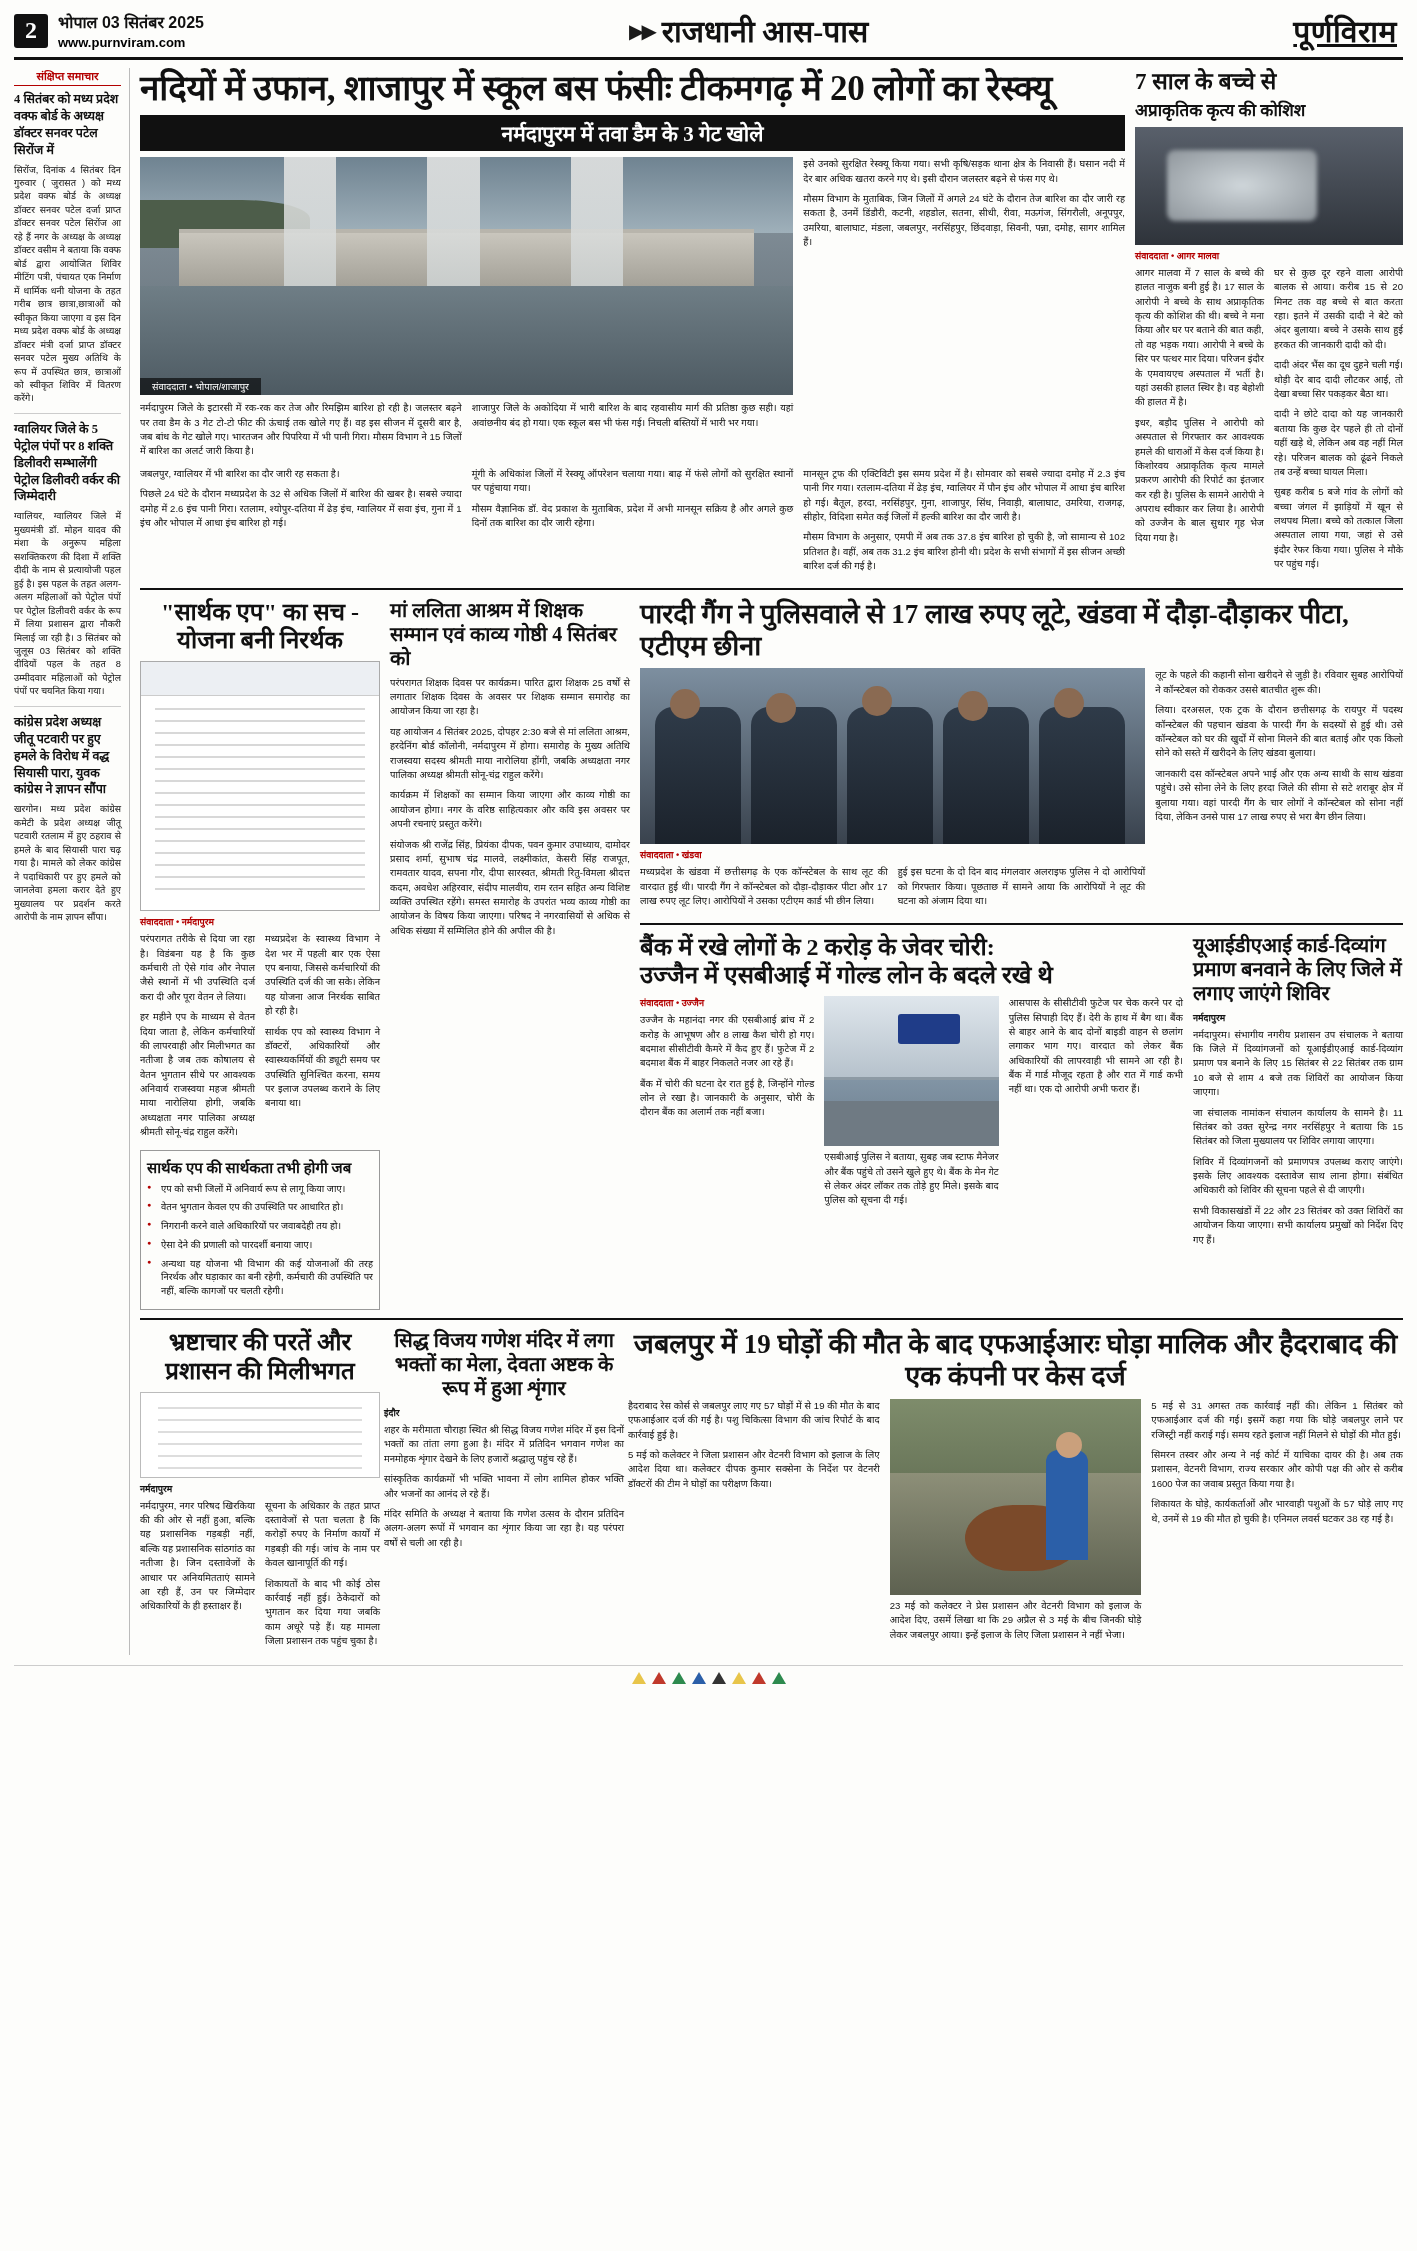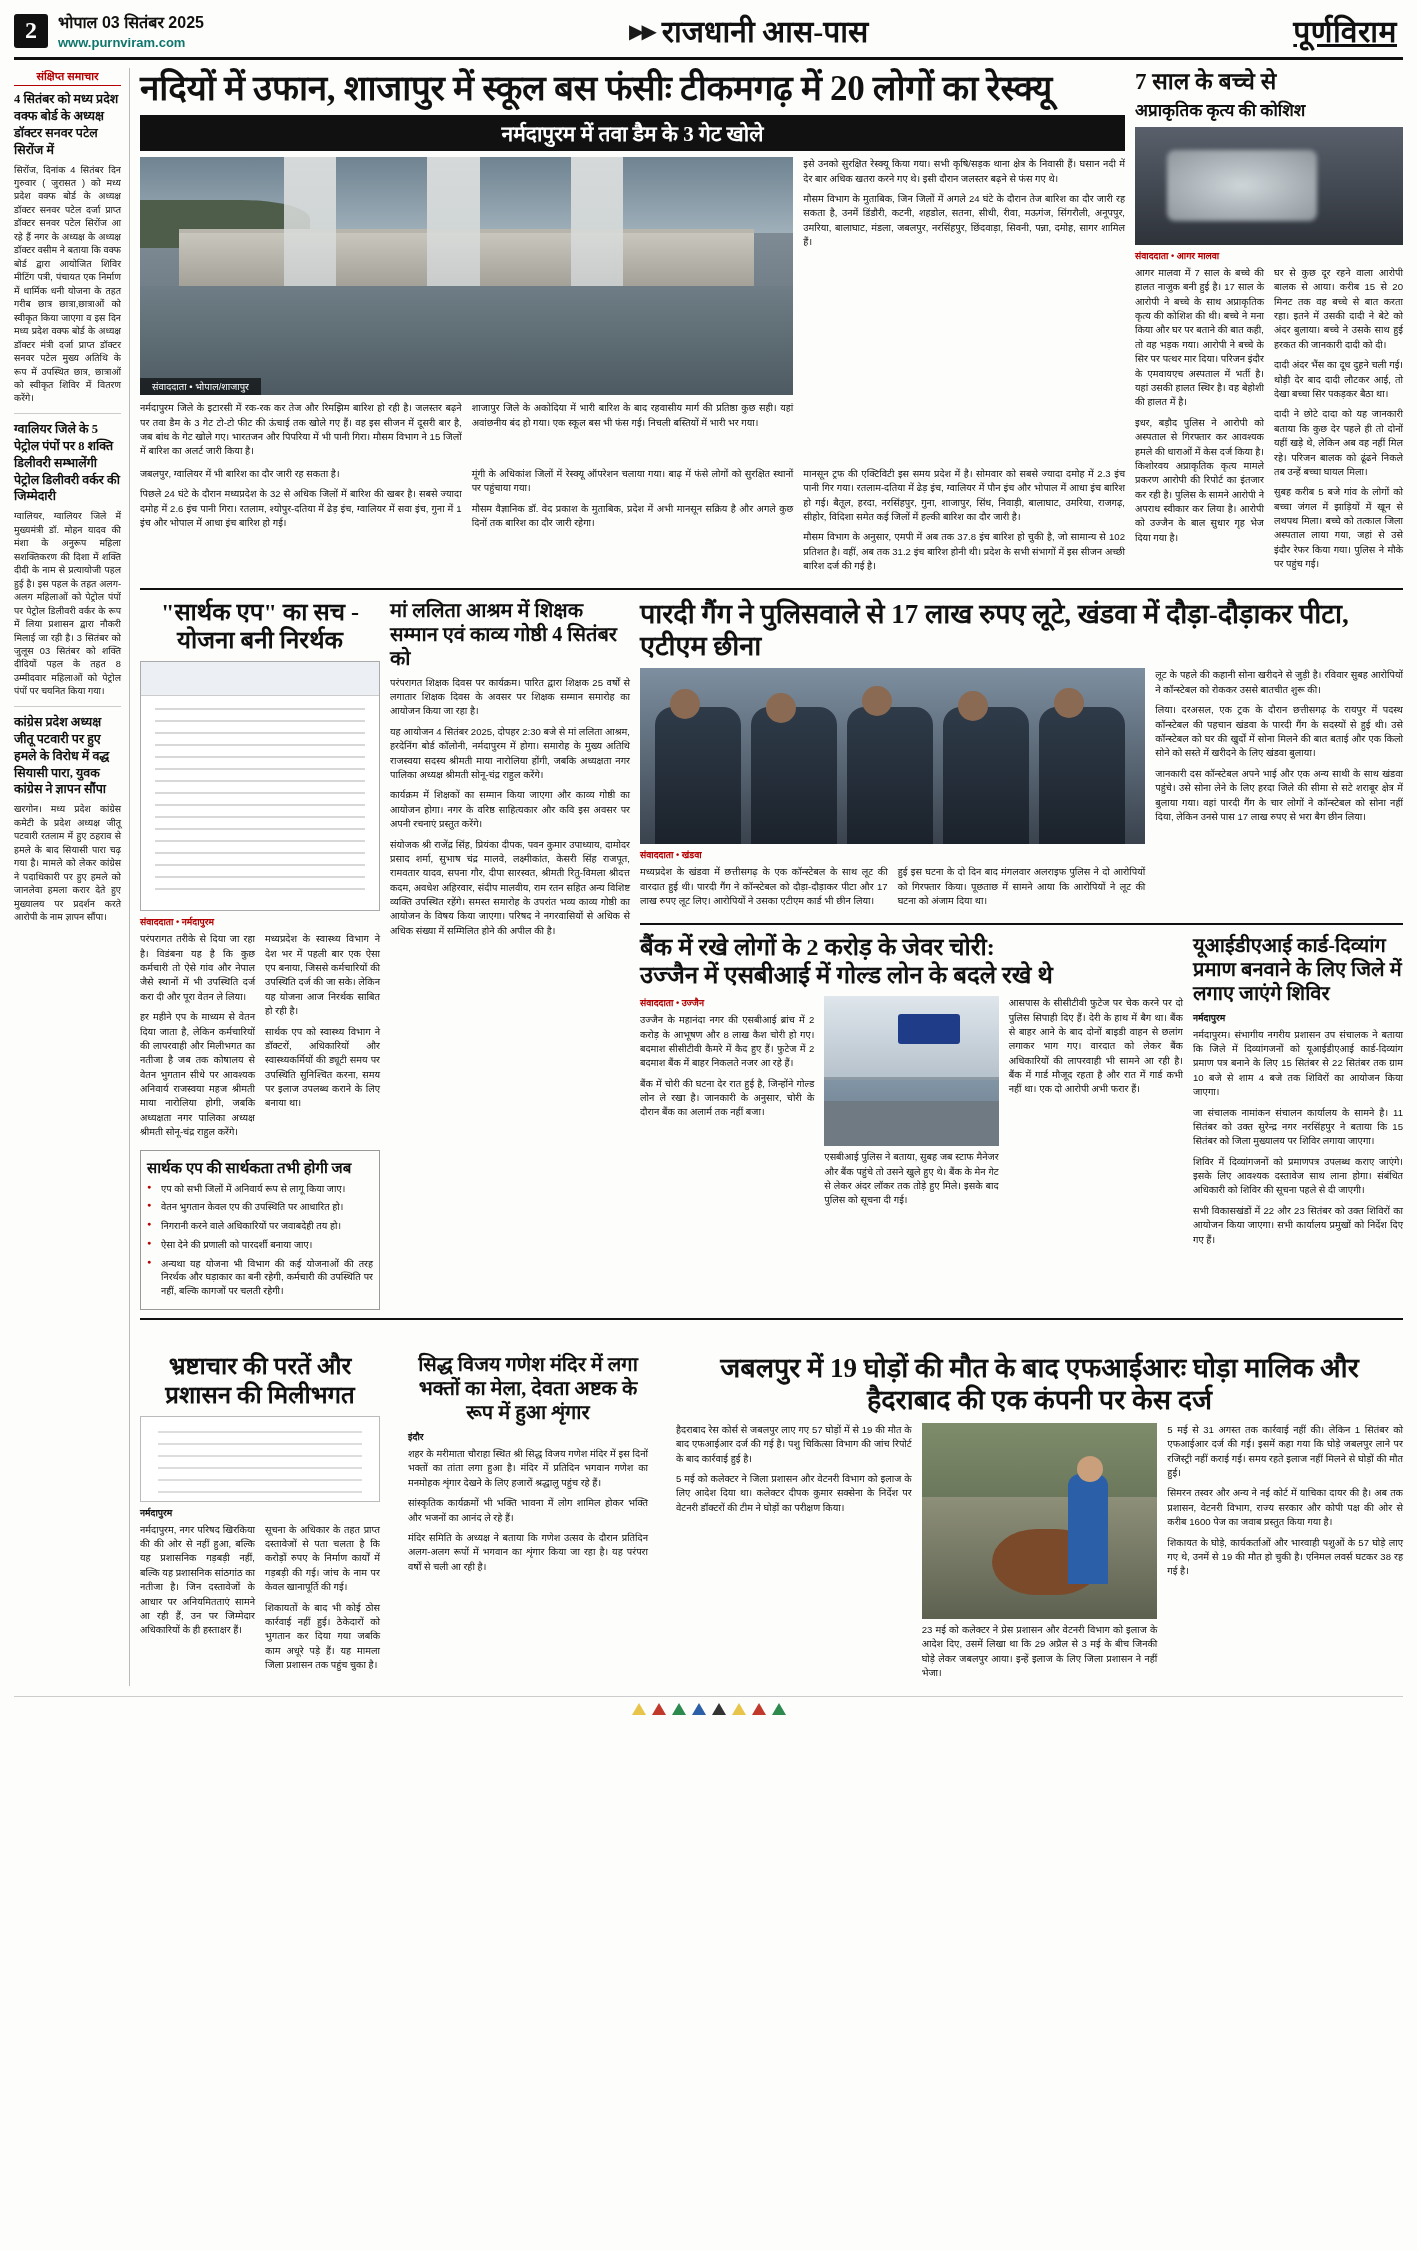--- a/index.html
+++ b/index.html
@@ -33,21 +33,21 @@
     display:flex; align-items:center; justify-content:center;
     border-radius: 3px;
     font-family: "Liberation Serif", serif;
   }
   .mh-left { display:flex; flex-direction:column; gap:2px; }
   .mh-date {
     font-size: 16px; font-weight: bold;
     font-family: "Liberation Sans", sans-serif;
   }
   .mh-site {
-    font-size: 13px; font-weight: bold; color:#0f766e;
+    font-size: 13px; font-weight: bold; color:#000000;
   }
   .mh-center {
     flex: 1;
     display:flex; align-items:center; justify-content:center;
     gap:8px;
   }
   .mh-center .arrows { color:#1a1a1a; font-size:20px; letter-spacing:-3px; }
   .mh-title {
     font-size: 30px; font-weight: bold;
     font-family: "Liberation Serif", serif;
@@ -519,21 +519,21 @@
                   <p class="body">शिविर में दिव्यांगजनों को प्रमाणपत्र उपलब्ध कराए जाएंगे। इसके लिए आवश्यक दस्तावेज साथ लाना होगा। संबंधित अधिकारी को शिविर की सूचना पहले से दी जाएगी।</p>
                   <p class="body">सभी विकासखंडों में 22 और 23 सितंबर को उक्त शिविरों का आयोजन किया जाएगा। सभी कार्यालय प्रमुखों को निर्देश दिए गए हैं।</p>
                 </div>
               </div>
             </div>
           </div>
         </div>
       </div>
 
       <div class="rule-top">
-        <div style="display:grid; grid-template-columns: 240px 240px 1fr; gap:28px;margin-top:24px;">
+        <div style="display:grid; grid-template-columns: 240px 240px 1fr; gap:4px;">
 
           <div>
             <h2 class="sec-head c">भ्रष्टाचार की परतें और</h2>
             <h2 class="sec-head c" style="margin-top:-6px">प्रशासन की मिलीभगत</h2>
             <div class="mini-doc">
               <div class="l" style="top:14px"></div>
                 <div class="l" style="top:26px"></div>
               <div class="l" style="top:38px"></div>
                 <div class="l" style="top:50px"></div>
               <div class="l" style="top:62px"></div>

